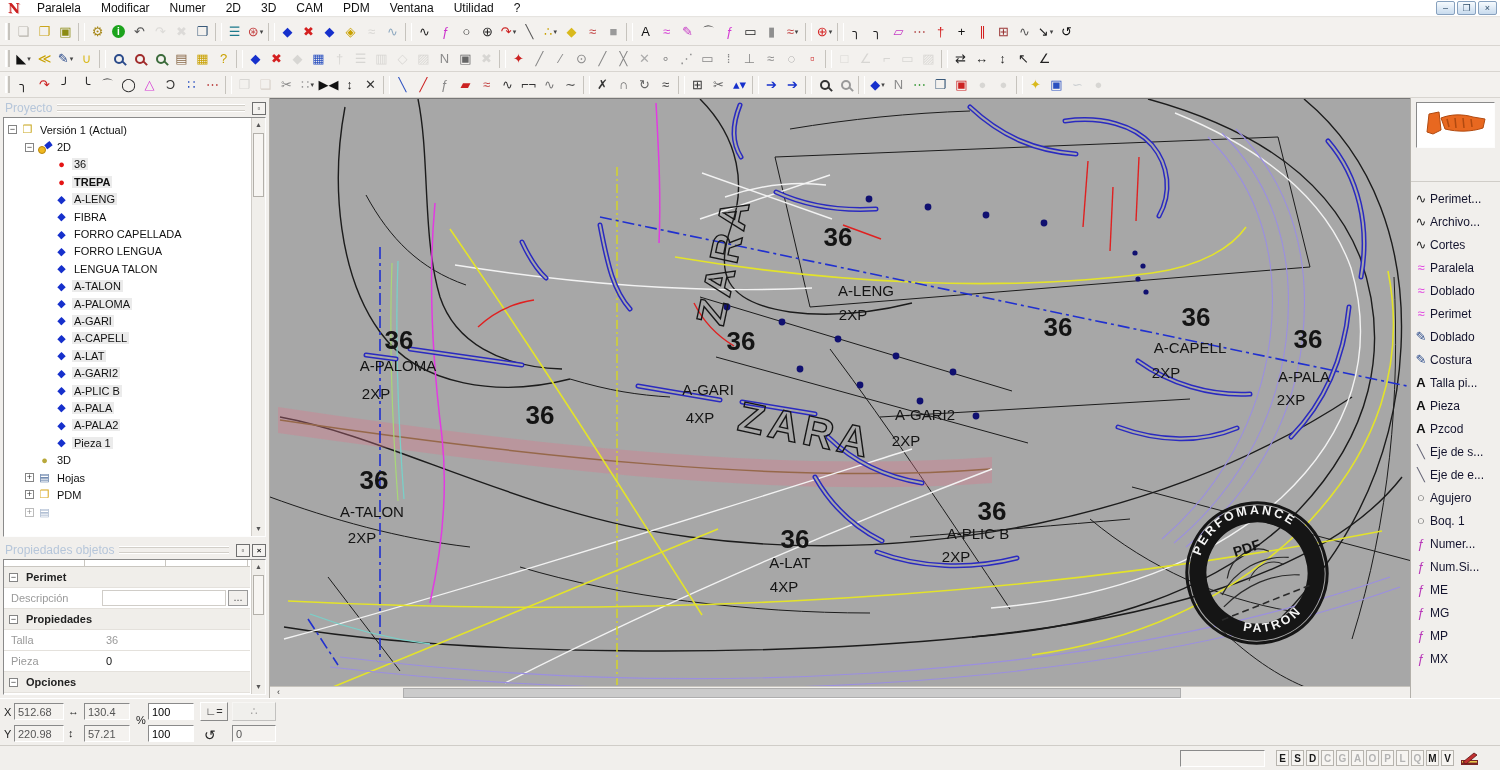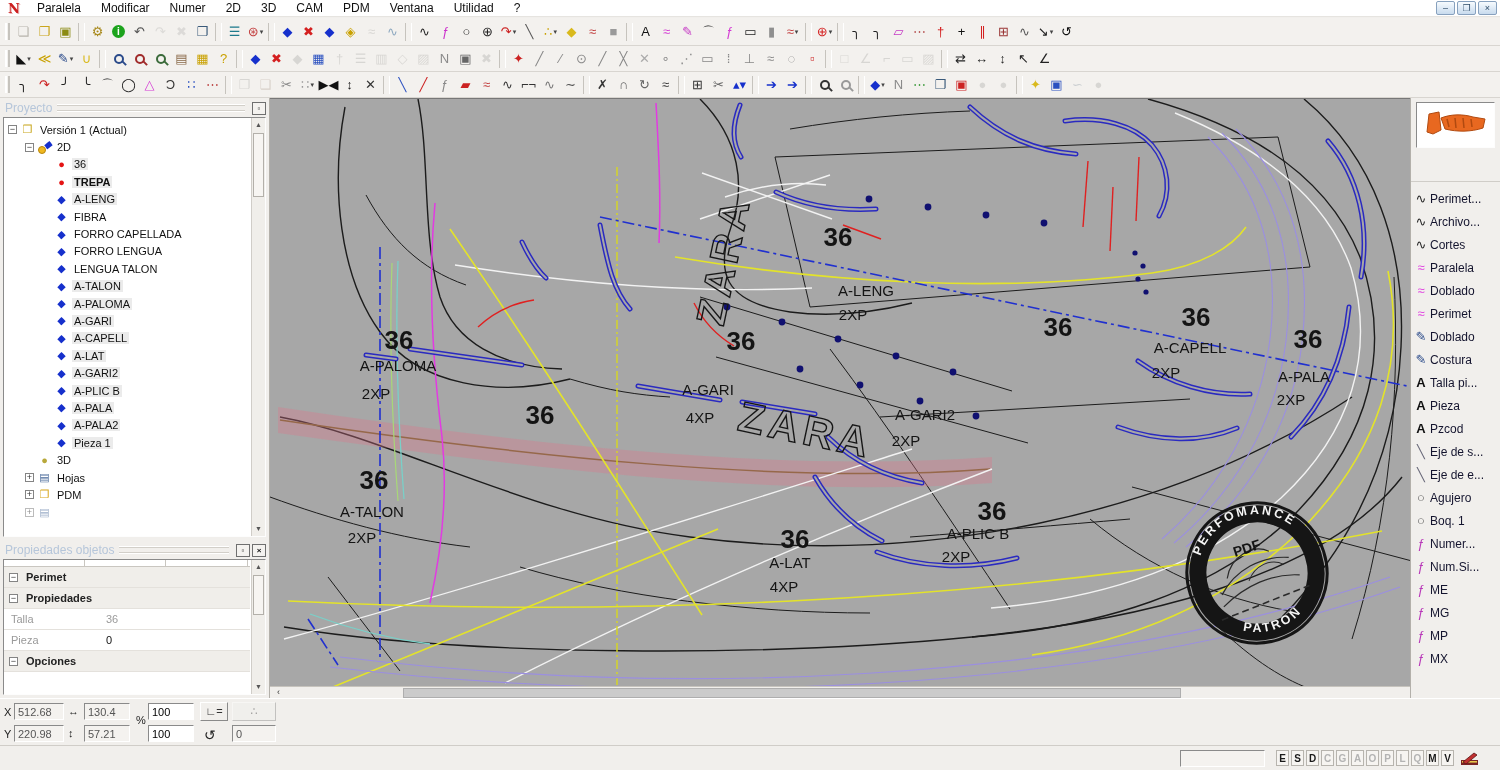--- a/index.html
+++ b/index.html
@@ -776,20 +776,25 @@
       </div>
       <div id="prop-box">
         <div class="phead">
             <i></i>
             <i></i>
             <i></i>
           </div>
         <div class="prow psec">
           <span class="pminus">−</span>
           <span class="sl">Perimet</span>
+        </div>
+        <div class="prow">
+          <span class="plabel">Descripción</span>
+          <span class="pfield"></span>
+          <span class="dotbtn">...</span>
         </div>
         <div class="prow psec">
           <span class="pminus">−</span>
           <span class="sl">Propiedades</span>
         </div>
         <div class="prow">
           <span class="plabel">Talla</span>
           <span class="pval gray">36</span>
         </div>
         <div class="prow">

